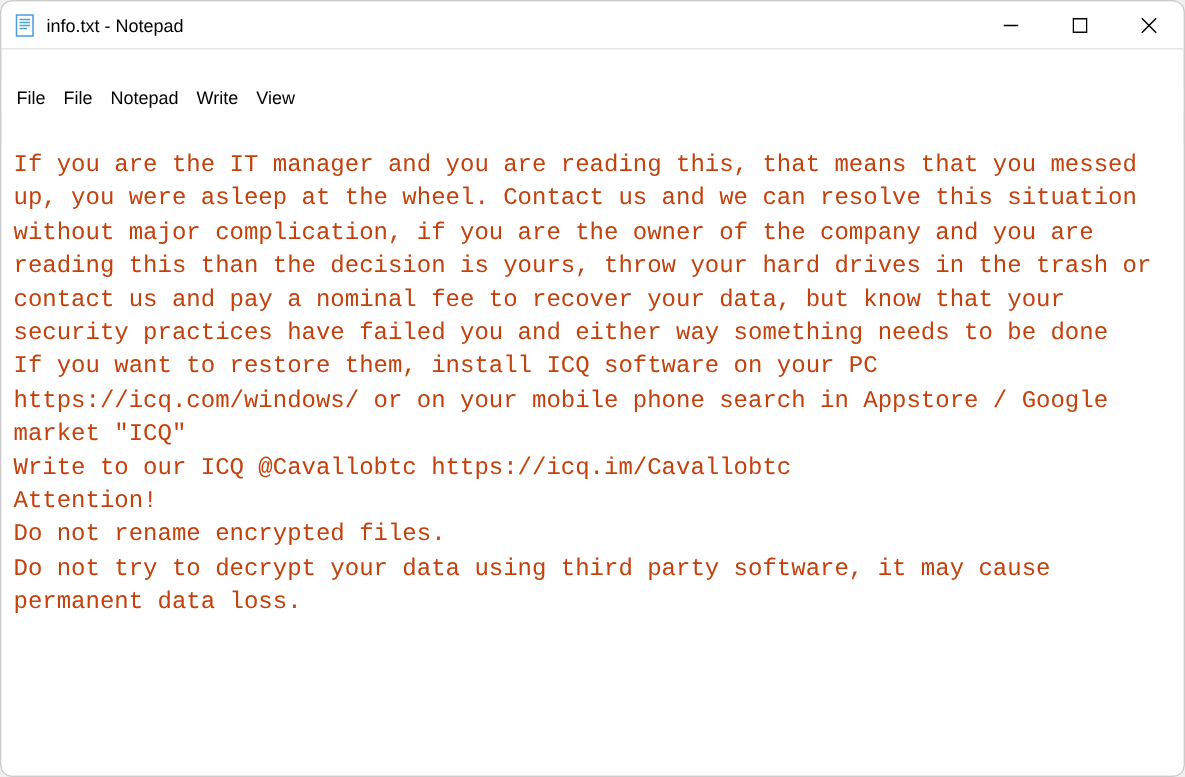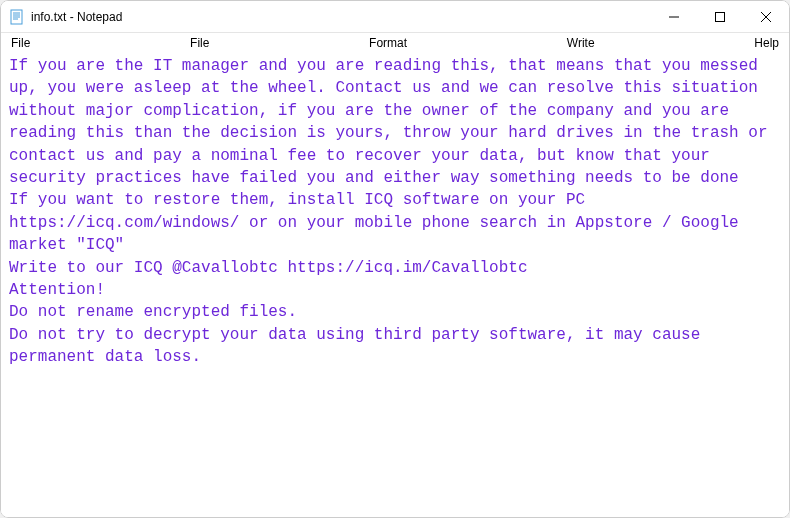--- a/index.html
+++ b/index.html
@@ -17,20 +17,21 @@
     }
     .window {
       width: 790px;
       height: 518px;
       background: #ffffff;
       border: 1px solid #ccc;
       border-radius: 8px;
       display: flex;
       flex-direction: column;
       overflow: hidden;
+      gap: 22px;
     }
     .titlebar {
       height: 32px;
       background: #ffffff;
       display: flex;
       align-items: center;
       padding: 0 0 0 8px;
       border-bottom: 1px solid #e5e5e5;
     }
     .titlebar-icon {
@@ -58,33 +59,32 @@
       justify-content: center;
       cursor: pointer;
     }
     .menubar {
       height: 20px;
       background: #ffffff;
       display: flex;
       align-items: center;
       padding: 0 4px;
       font-size: 12px;
-      justify-content: space-between;
     }
     .menu-item {
       padding: 2px 6px;
       cursor: pointer;
     }
     .content-area {
       flex: 1;
       padding: 2px 8px;
       font-family: Consolas, 'Courier New', monospace;
       font-size: 16px;
       line-height: 1.4;
-      color: #6d28d9;
+      color: #c2410c;
       white-space: pre-wrap;
       word-wrap: break-word;
       overflow: auto;
       background: #ffffff;
     }
   </style>
 </head>
 <body>
 
 <div class="window">
@@ -114,23 +114,23 @@
         <svg width="10" height="10" viewBox="0 0 10 10">
           <line x1="0" y1="0" x2="10" y2="10" stroke="#000" stroke-width="1"></line>
           <line x1="10" y1="0" x2="0" y2="10" stroke="#000" stroke-width="1"></line>
         </svg>
       </div>
     </div>
   </div>
   <div class="menubar">
     <div class="menu-item">File</div>
     <div class="menu-item">File</div>
-    <div class="menu-item">Format</div>
+    <div class="menu-item">Notepad</div>
     <div class="menu-item">Write</div>
-    <div class="menu-item">Help</div>
+    <div class="menu-item">View</div>
   </div>
   <div class="content-area">If you are the IT manager and you are reading this, that means that you messed up, you were asleep at the wheel. Contact us and we can resolve this situation without major complication, if you are the owner of the company and you are reading this than the decision is yours, throw your hard drives in the trash or contact us and pay a nominal fee to recover your data, but know that your security practices have failed you and either way something needs to be done
 If you want to restore them, install ICQ software on your PC https://icq.com/windows/ or on your mobile phone search in Appstore / Google market "ICQ"
 Write to our ICQ @Cavallobtc https://icq.im/Cavallobtc
 Attention!
 Do not rename encrypted files.
 Do not try to decrypt your data using third party software, it may cause permanent data loss.</div>
 </div>
 
 </body></html>

